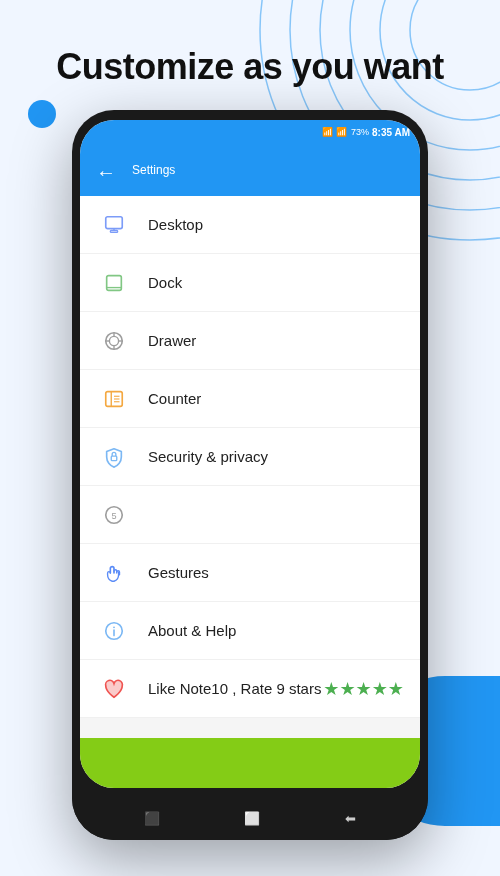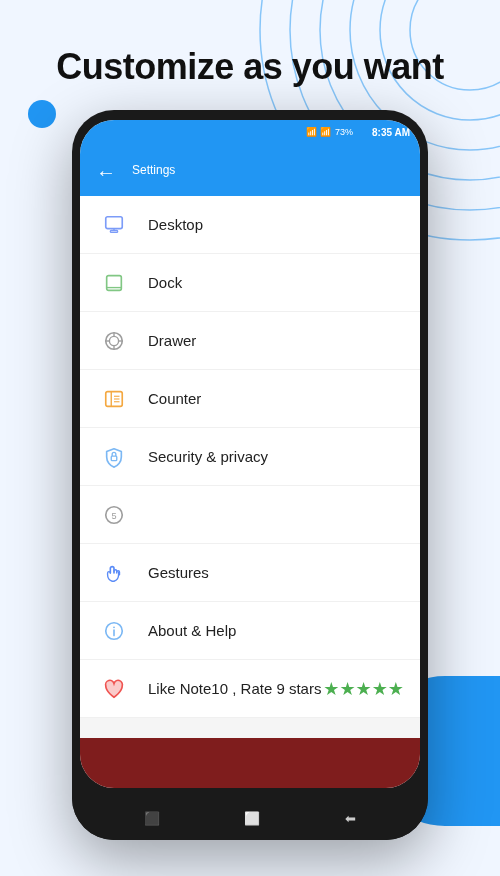--- a/index.html
+++ b/index.html
@@ -74,21 +74,21 @@
       display: flex;
       align-items: center;
       gap: 3px;
       font-size: 9px;
       color: #fff;
     }
     .status-bar-time {
       font-size: 10px;
       font-weight: 600;
       color: #fff;
-      margin-left: 16px;
+      margin-left: 0;
     }
 
     
     .app-bar {
       background: #2196F3;
       height: 52px;
       display: flex;
       align-items: center;
       padding: 0 16px;
       flex-shrink: 0;
@@ -103,21 +103,21 @@
     .app-bar-title {
       color: #fff;
       font-size: 12px;
       font-weight: 500;
     }
 
     
     .settings-list {
       flex: 1;
       overflow-y: auto;
-      background: #7f1d1d;
+      background: #84cc16;
     }
     .settings-list::-webkit-scrollbar { display: none; }
 
     .settings-item {
       display: flex;
       align-items: center;
       padding: 0 16px;
       height: 58px;
       border-bottom: 1px solid #f0f0f0;
       cursor: pointer;

